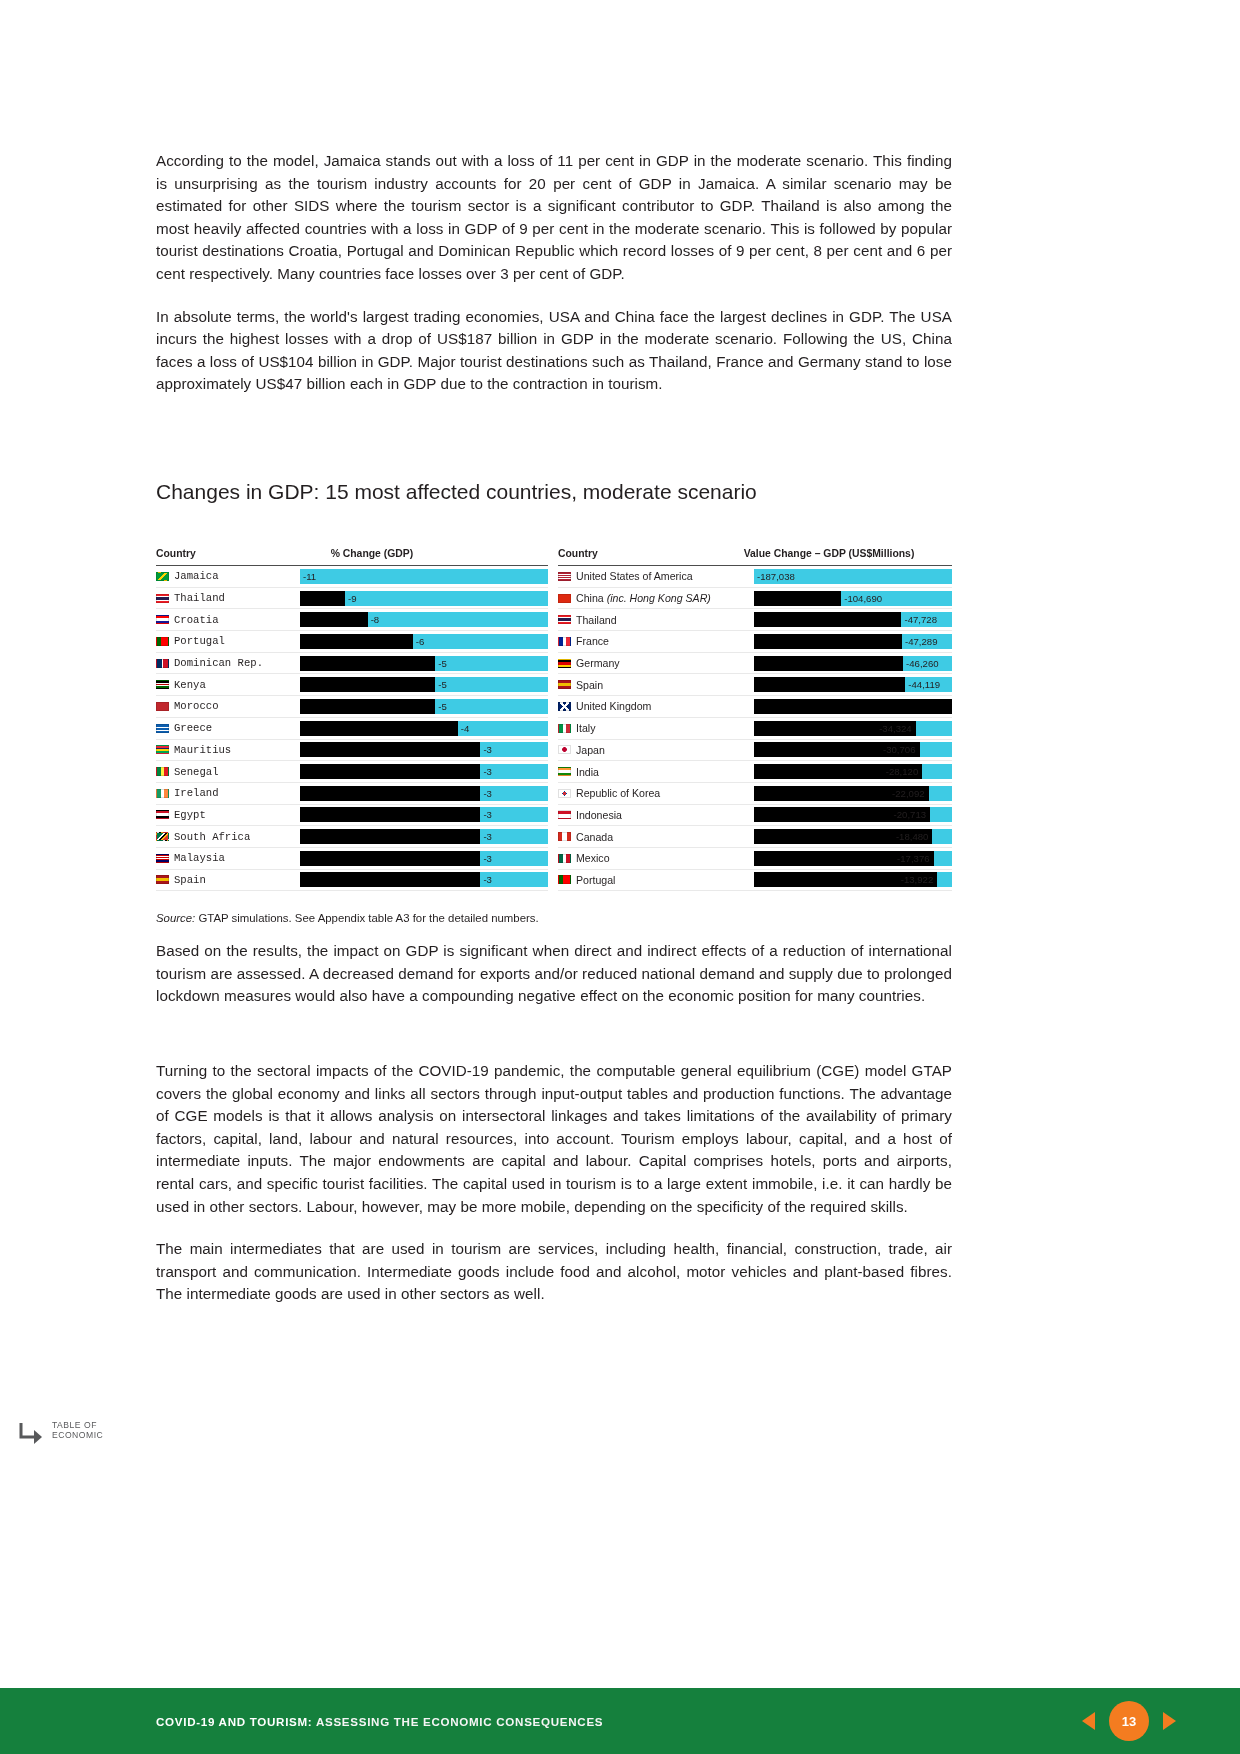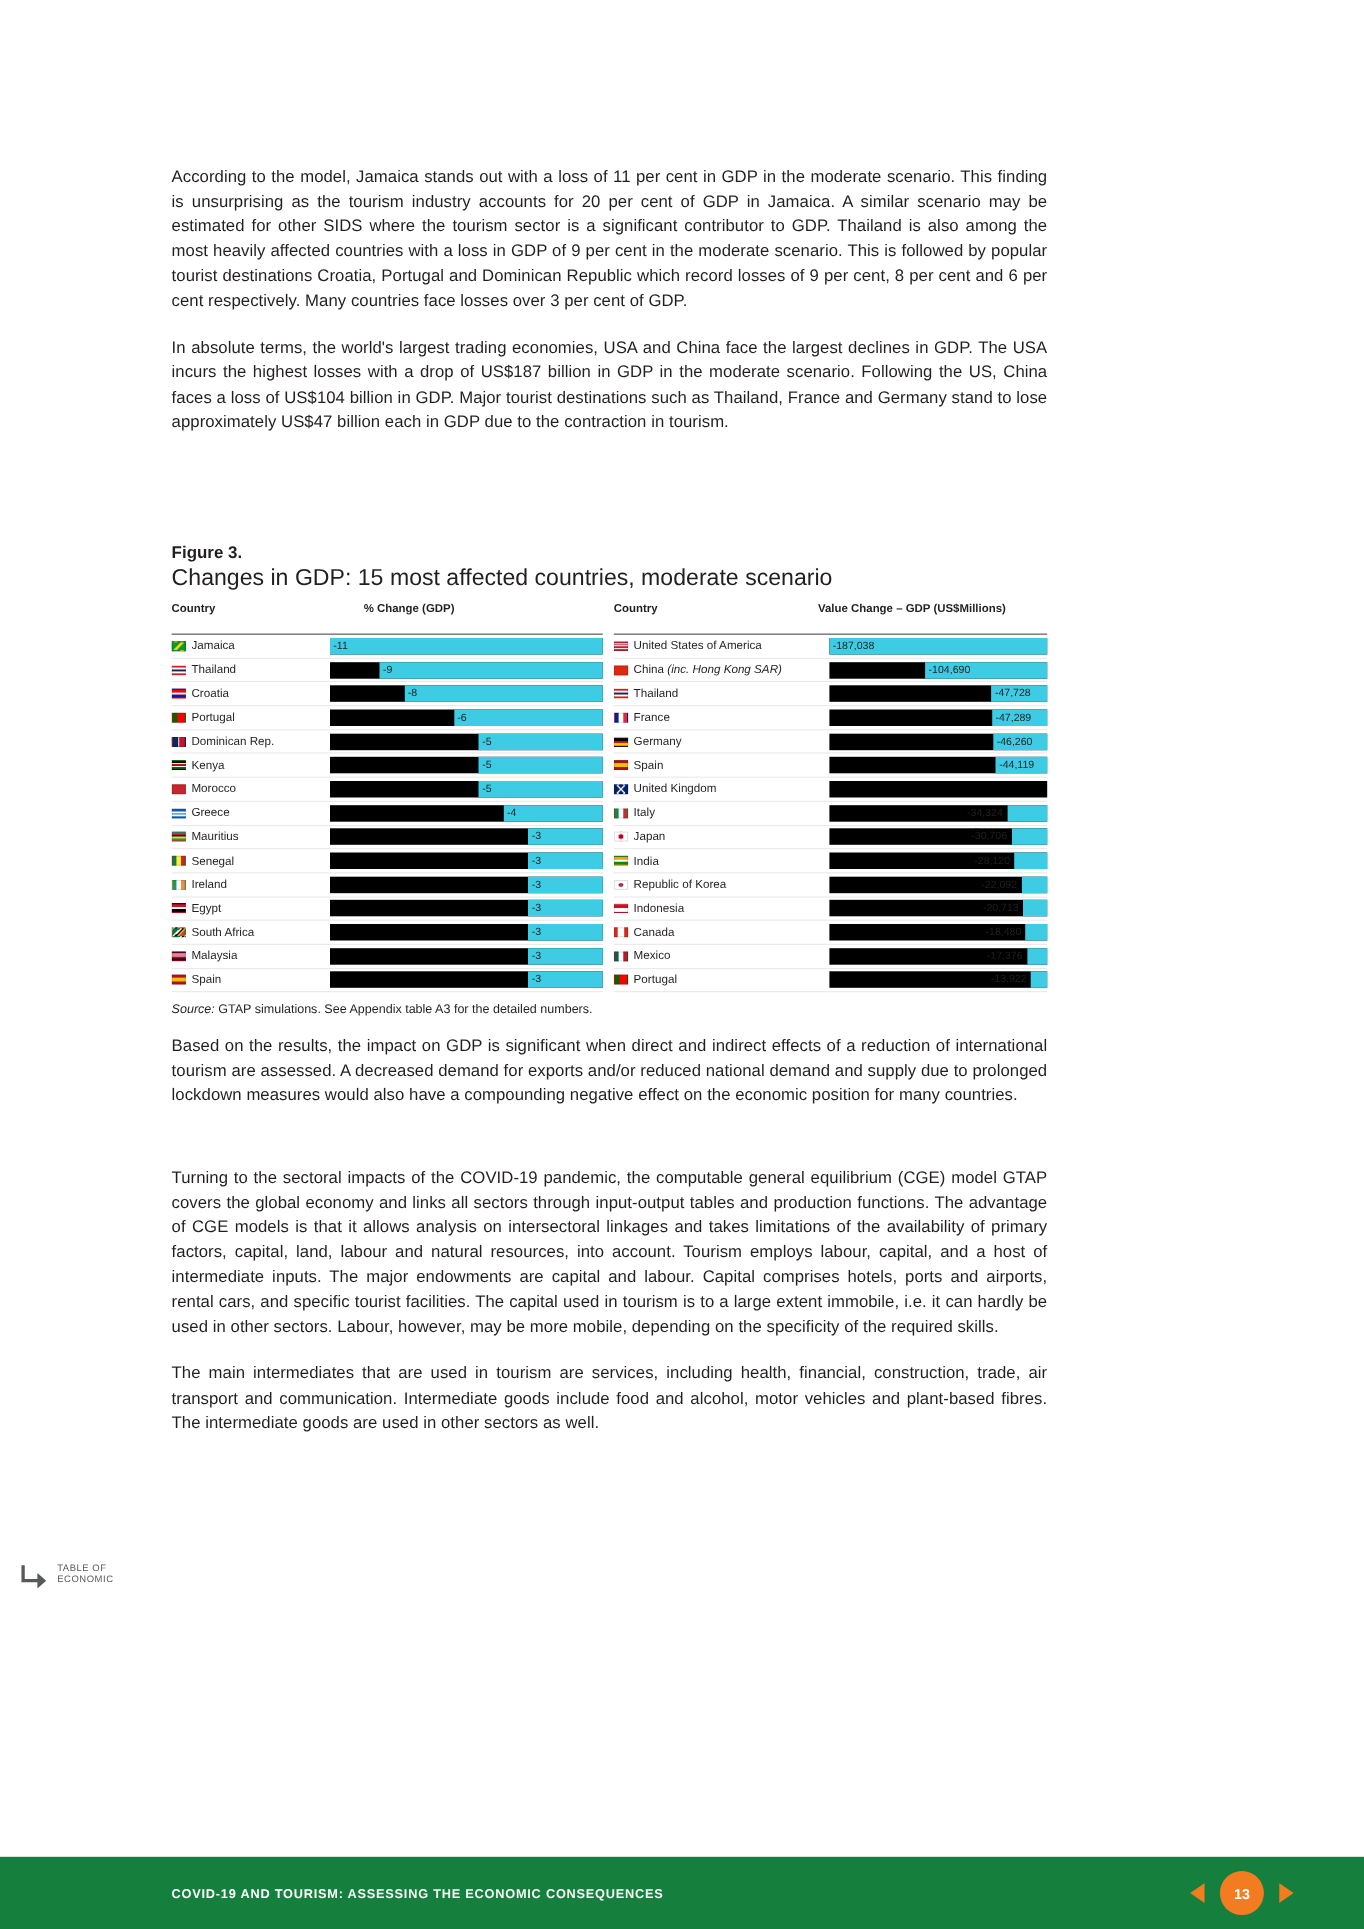--- a/index.html
+++ b/index.html
@@ -42,40 +42,40 @@
     position:absolute; left:156px; top:548px; width:796px;
   }
   .chart-cols { display:flex; gap:0px; }
   .col { width:398px; }
   .col.left { padding-right:6px; box-sizing:border-box; }
   .col.right { padding-left:4px; box-sizing:border-box; }
 
   .chead {
     display:flex; align-items:center;
     font-size:10.4px; font-weight:bold; color:#231f20;
-    padding-bottom:17px;
+    padding-bottom:6px;
     border-bottom:1.6px solid #4d4d4d;
   }
   .chead .h-country { flex:0 0 auto; }
   .chead .h-metric { flex:1 1 auto; text-align:center; }
   .col.right .chead .h-country { width:148px; }
   .col.right .chead .h-metric { text-align:center; }
 
   .row {
     display:flex; align-items:center;
     height:20.7px;
     border-bottom:1px solid #e9e9e9;
   }
   .row .name {
     display:flex; align-items:center; gap:5px;
     font-size:10.6px; color:#231f20;
     white-space:nowrap;
     overflow:hidden;
   }
-  .col.left .row .name { flex:0 0 144px; }
+  .col.left .row .name { flex:0 0 144px;font-family:Liberation Mono, monospace; }
   .col.right .row .name { flex:0 0 196px; }
   .row .name .lbl em { font-style:italic; }
 
   .track {
     flex:1 1 auto;
     position:relative;
     height:15px;
     background:#000000;
   }
   .bar {
@@ -169,21 +169,20 @@
 <body>
 
 <div class="page">
 
   <div class="content">
     <p class="body-text">According to the model, Jamaica stands out with a loss of 11 per cent in GDP in the moderate scenario. This finding is unsurprising as the tourism industry accounts for 20 per cent of GDP in Jamaica. A similar scenario may be estimated for other SIDS where the tourism sector is a significant contributor to GDP. Thailand is also among the most heavily affected countries with a loss in GDP of 9 per cent in the moderate scenario. This is followed by popular tourist destinations Croatia, Portugal and Dominican Republic which record losses of 9 per cent, 8 per cent and 6 per cent respectively. Many countries face losses over 3 per cent of GDP.</p>
     <p class="body-text">In absolute terms, the world's largest trading economies, USA and China face the largest declines in GDP. The USA incurs the highest losses with a drop of US$187 billion in GDP in the moderate scenario. Following the US, China faces a loss of US$104 billion in GDP. Major tourist destinations such as Thailand, France and Germany stand to lose approximately US$47 billion each in GDP due to the contraction in tourism.</p>
   </div>
 
   <div style="position:absolute;left:156px;top:478px;width:796px;">
-    <p class="fig-label">Figure 3.</p>
     <p class="fig-title">Changes in GDP: 15 most affected countries, moderate scenario</p>
   </div>
 
   <div class="chart">
     <div class="chart-cols">
       <div class="col left">
         <div class="chead">
           <span class="h-country">Country</span>
           <span class="h-metric">% Change (GDP)</span>
         </div>

